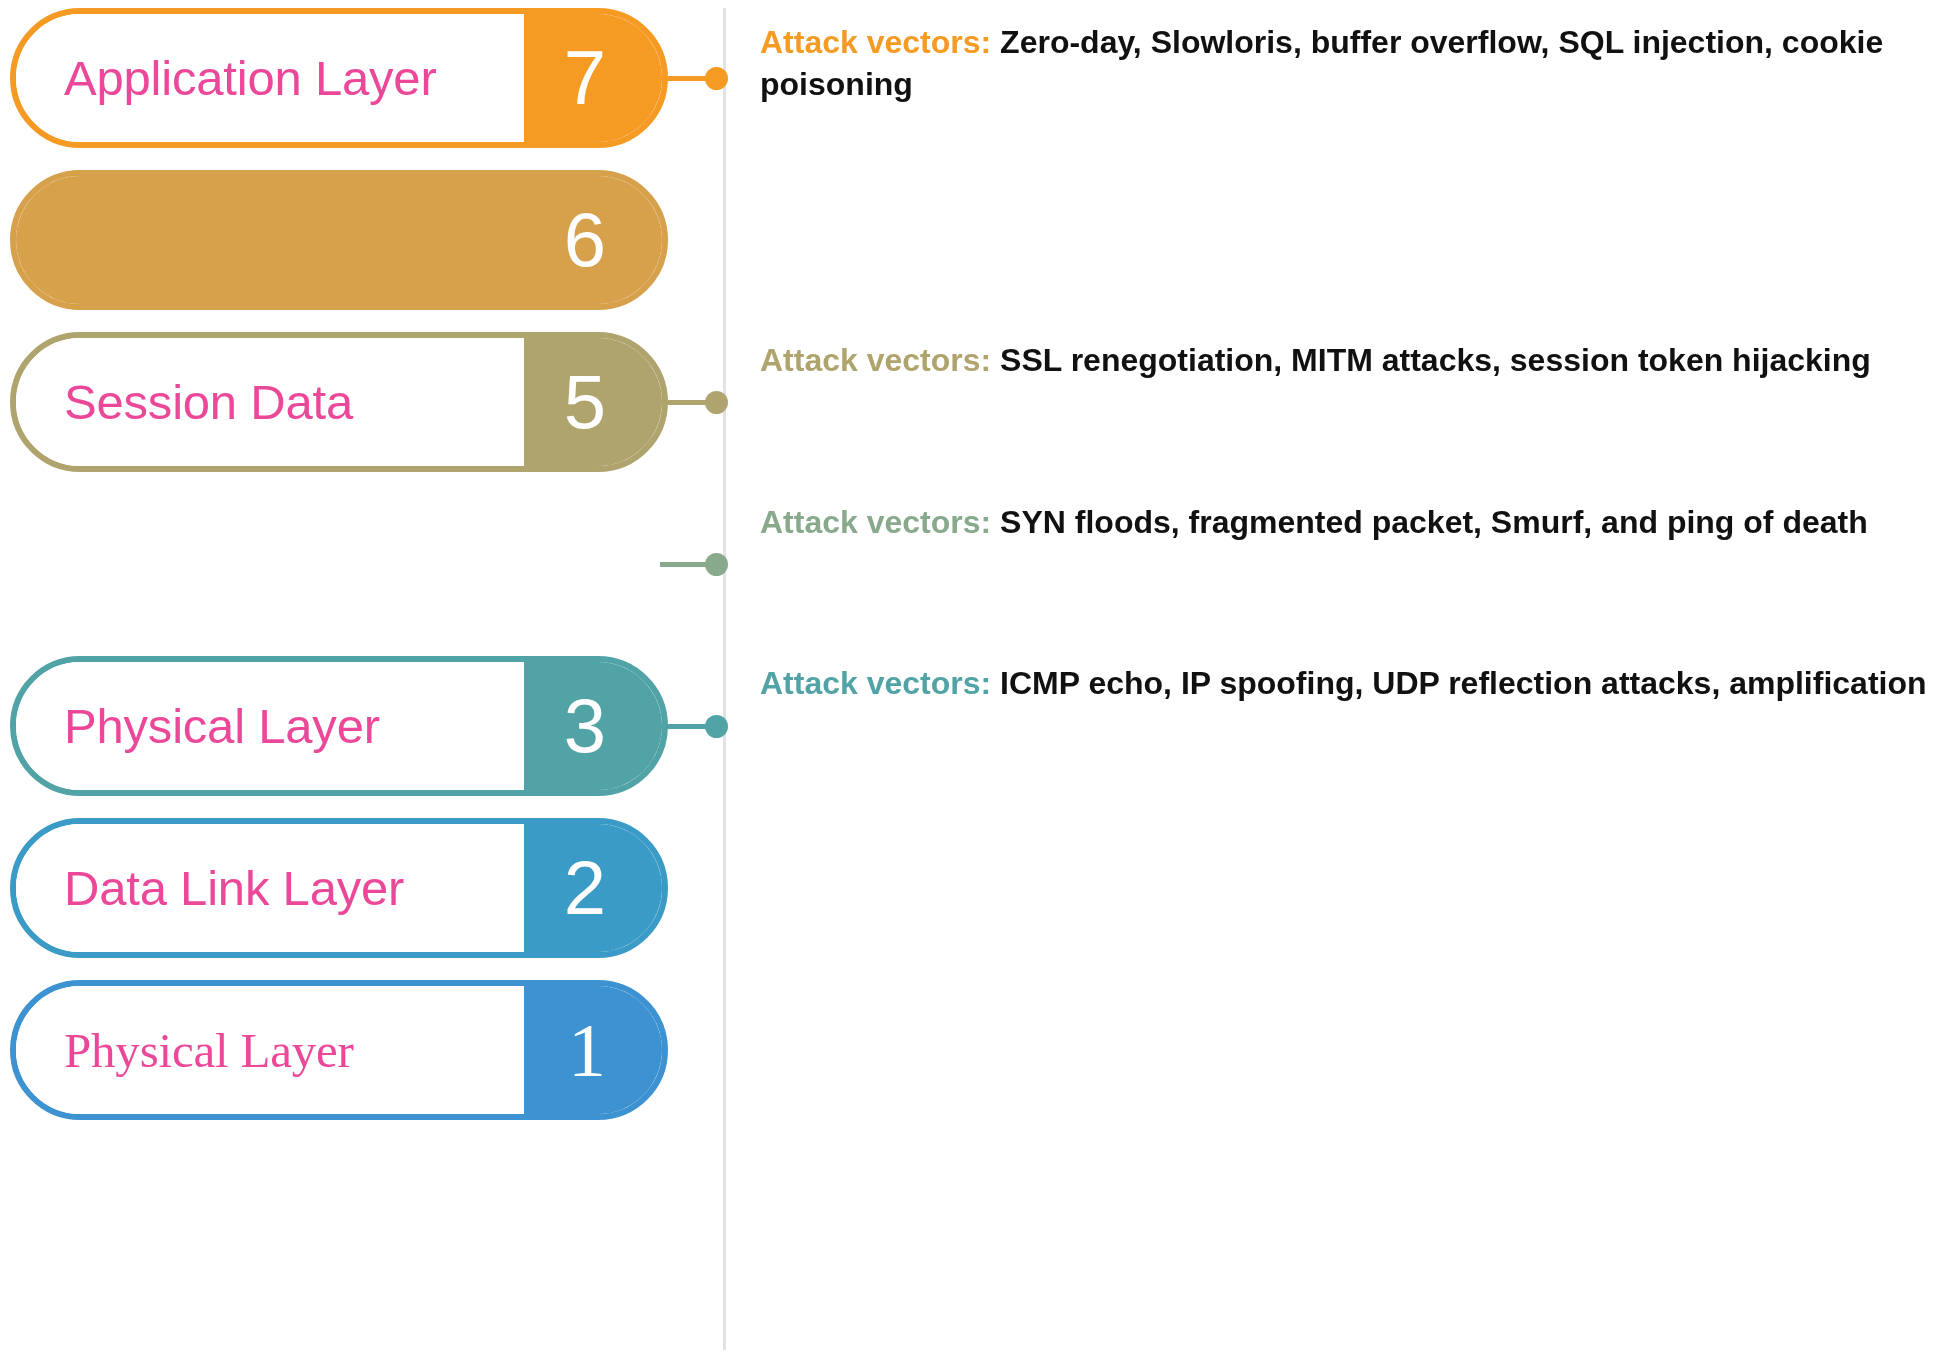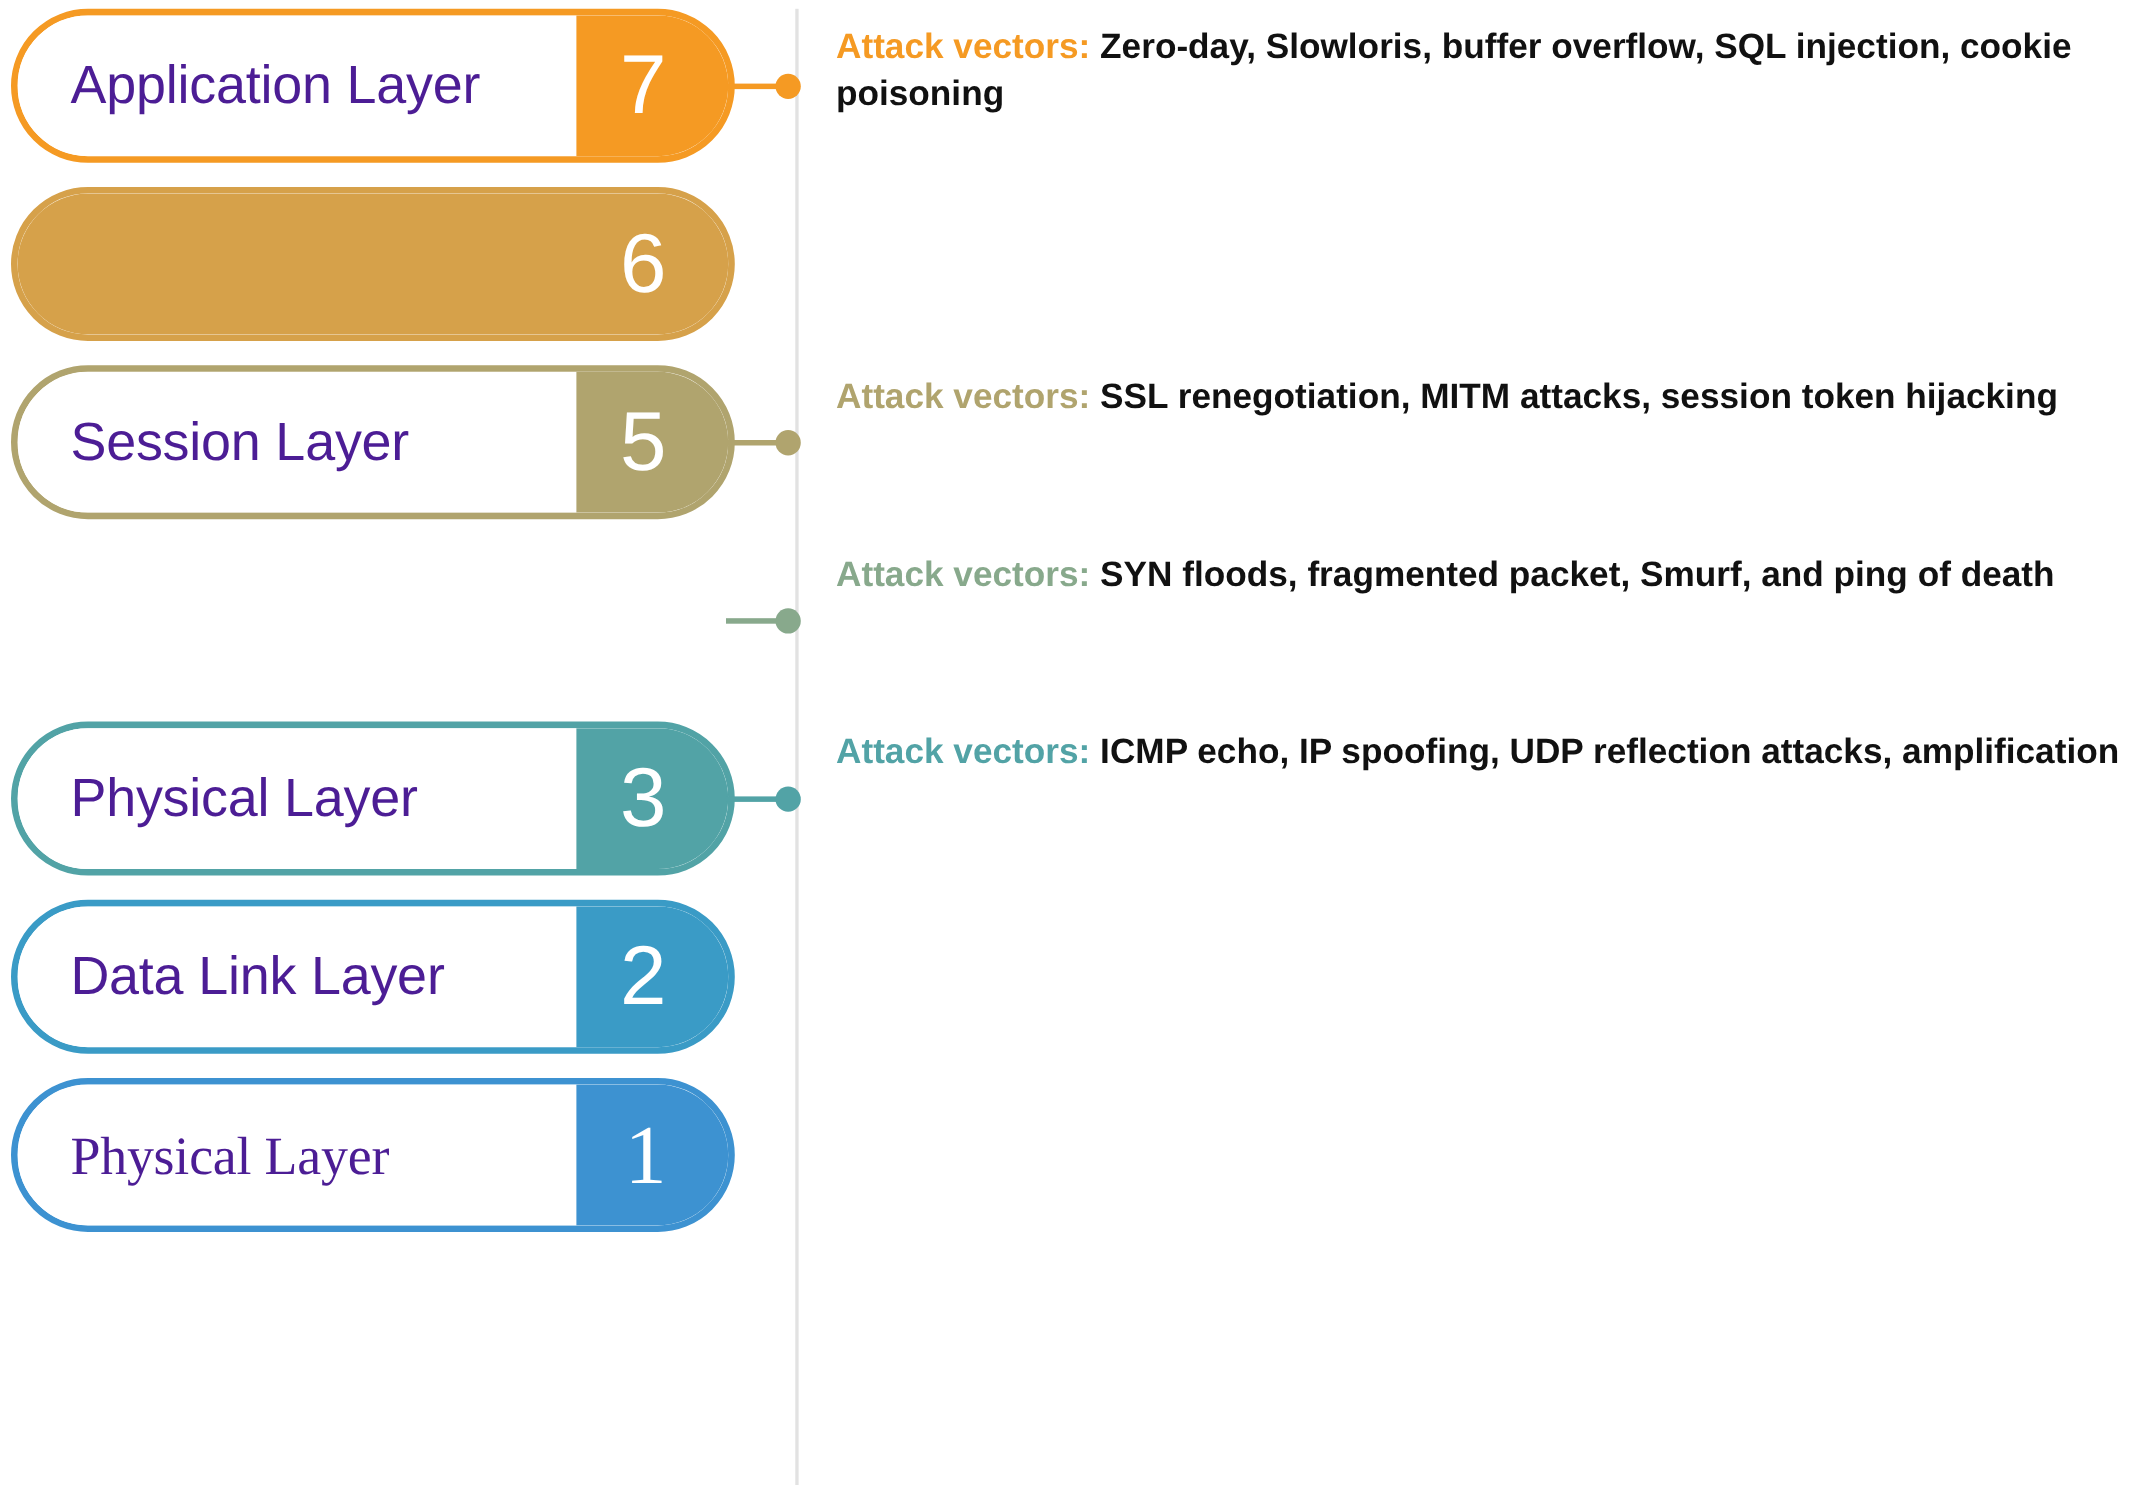--- a/index.html
+++ b/index.html
@@ -61,21 +61,21 @@
     flex: 0 0 508px;
     background: #ffffff;
     display: flex;
     align-items: center;
     padding-left: 48px;
   }
 
   .layer-name {
     font-size: 49px;
     font-weight: 400;
-    color: #4c1d95;
+    color: #ec4899;
     letter-spacing: -0.2px;
     white-space: nowrap;
   }
 
   .pill-num {
     flex: 1 1 auto;
     display: flex;
     align-items: center;
     justify-content: flex-end;
     padding-right: 56px;
@@ -163,21 +163,21 @@
             <div class="pill-num" style="background: rgb(214, 161, 74);">
               <span class="num-text">6</span>
             </div>
           </div>
         </div>
       </div>
       <div class="row" style="top: 332px;">
         <div class="pill" style="border-color: rgb(176, 164, 110);">
           <div class="pill-inner">
             <div class="pill-white">
-              <span class="layer-name">Session Layer</span>
+              <span class="layer-name">Session Data</span>
             </div>
             <div class="pill-num" style="background: rgb(176, 164, 110);">
               <span class="num-text">5</span>
             </div>
           </div>
         </div>
         <div class="connector" style="top: 68px;">
           <div class="c-line" style="background: rgb(176, 164, 110);"></div>
           <div class="c-dot" style="background: rgb(176, 164, 110);"></div>
         </div>

